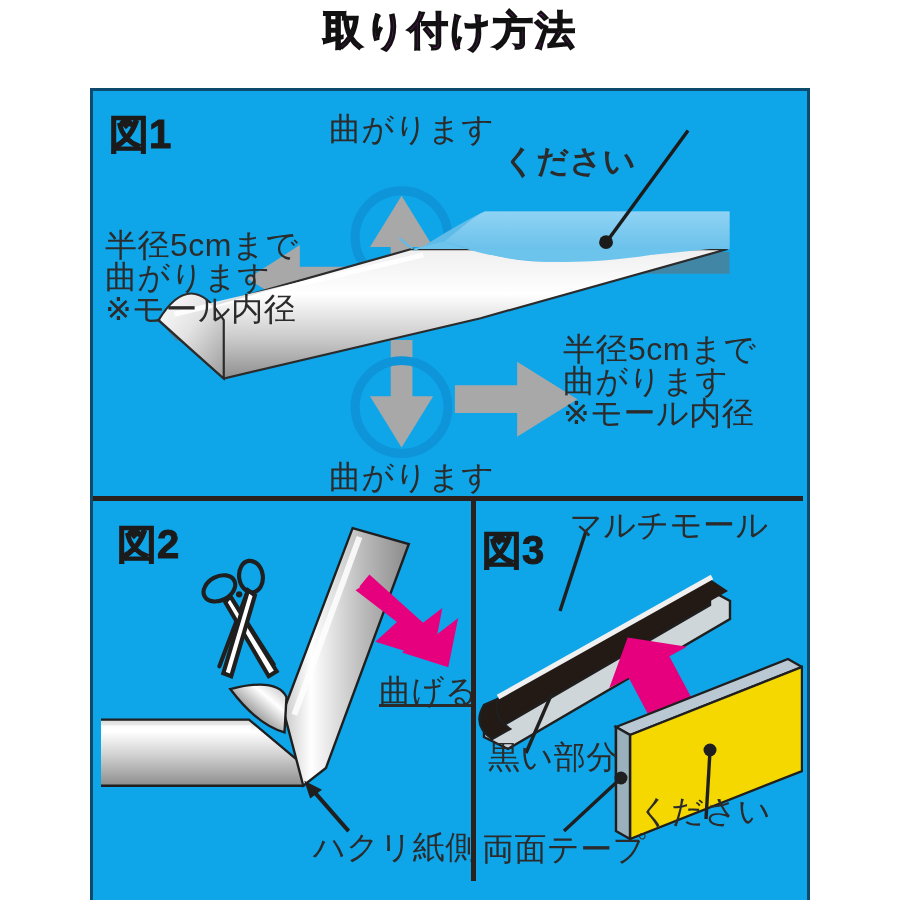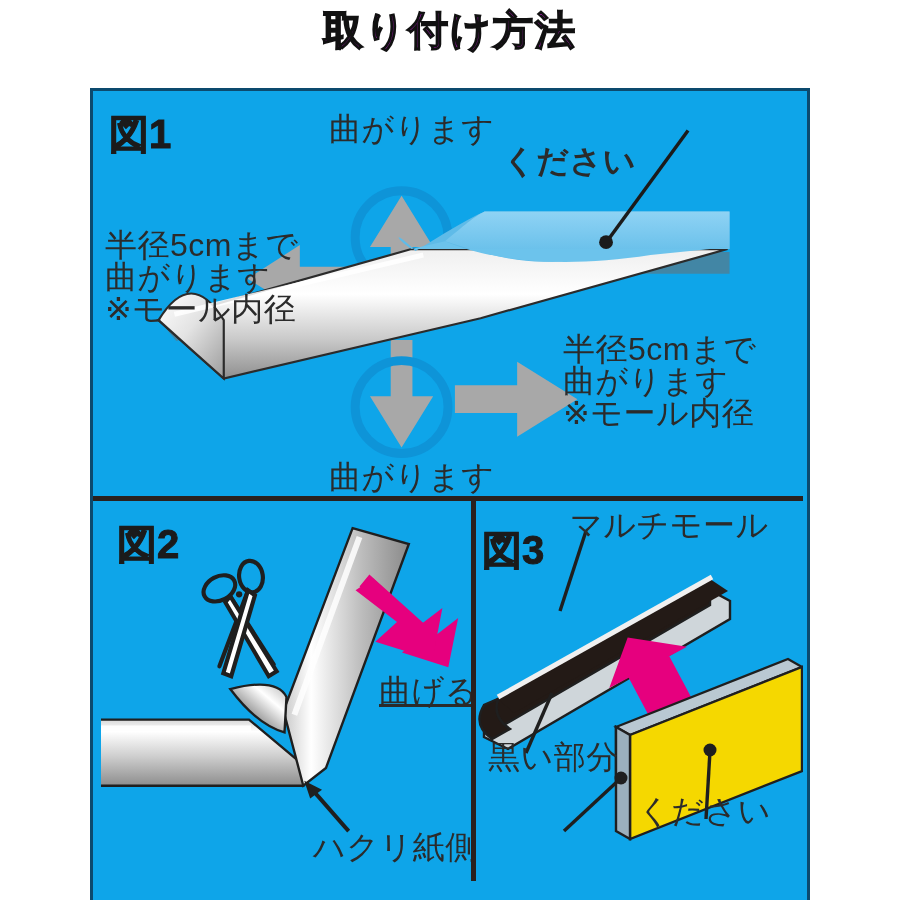--- a/index.html
+++ b/index.html
@@ -317,17 +317,18 @@
         <circle cx="242" cy="249" r="6.5" fill="#1f1f1f"></circle>
       </g>
     </svg>
 
     <div class="panel-label" style="left:14px; top:1px;margin-top:21px;">図3</div>
 
     <div class="cap" style="left:102px; top:6px;">マルチモール</div>
 
     <div class="cap" style="left:20px; top:238px;">黒い部分</div>
 
+    <div class="cap" style="left:14px; top:330px;">両面テープ</div>
 
     <div class="cap" style="left:170px; top:292px;">ください</div>
   </div>
 
 </div>
 
 </body></html>

